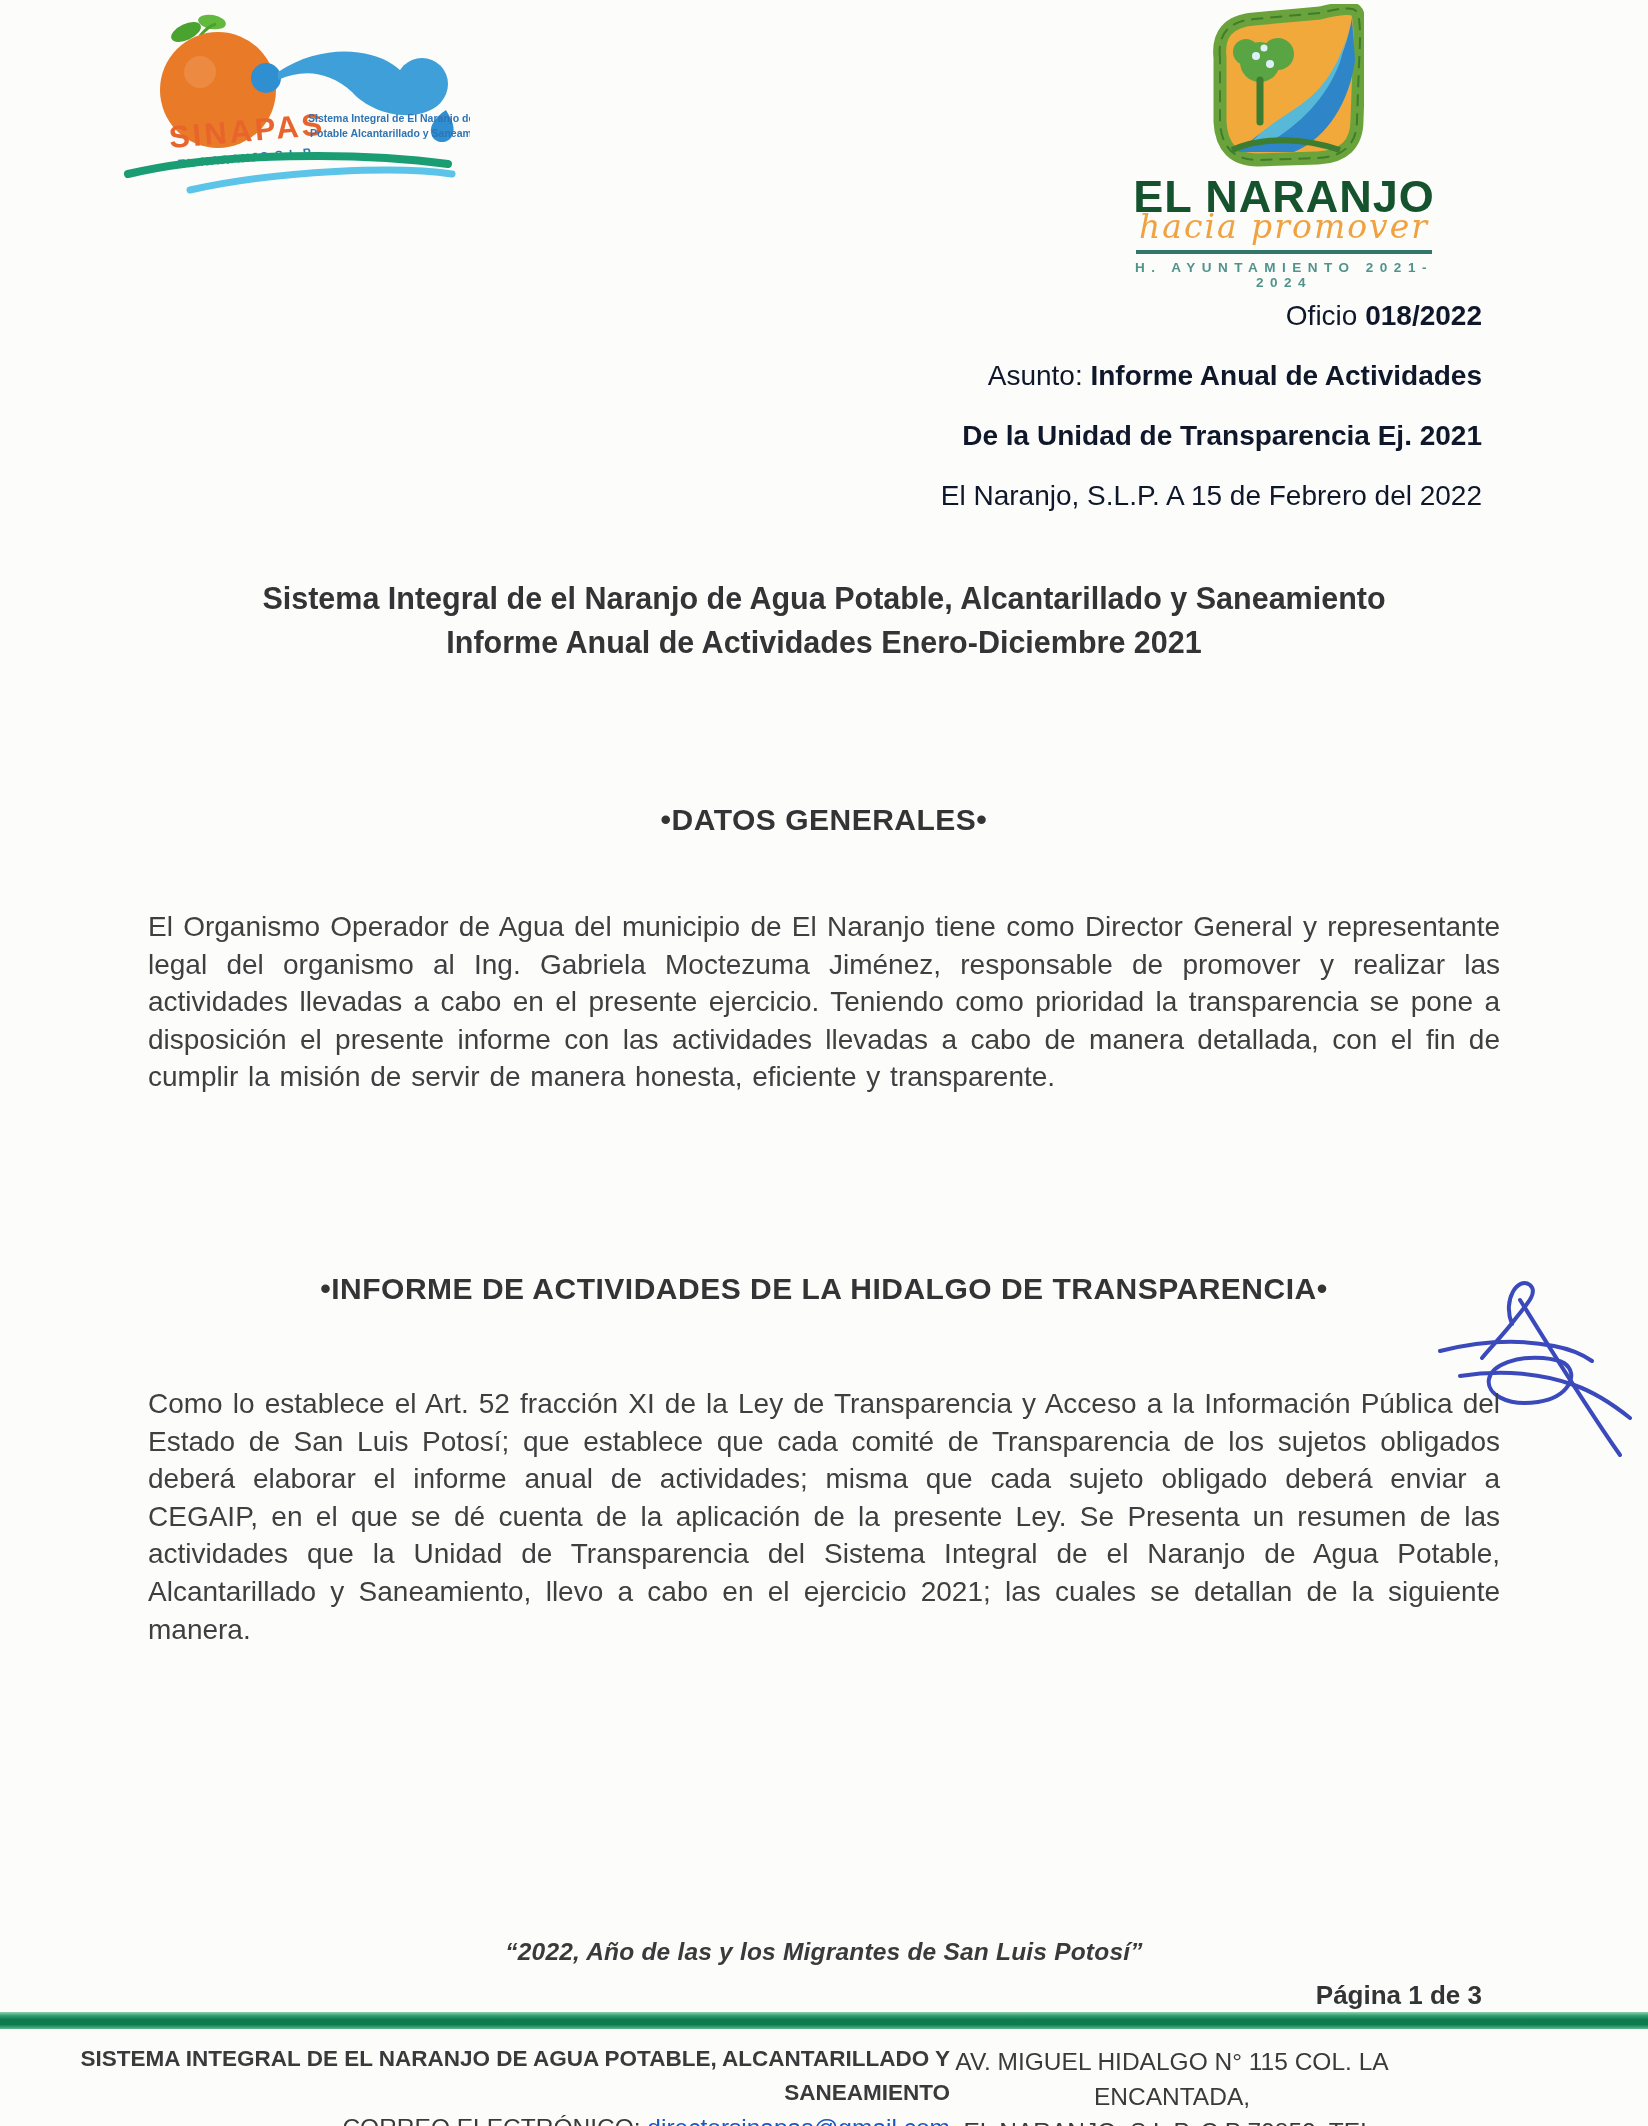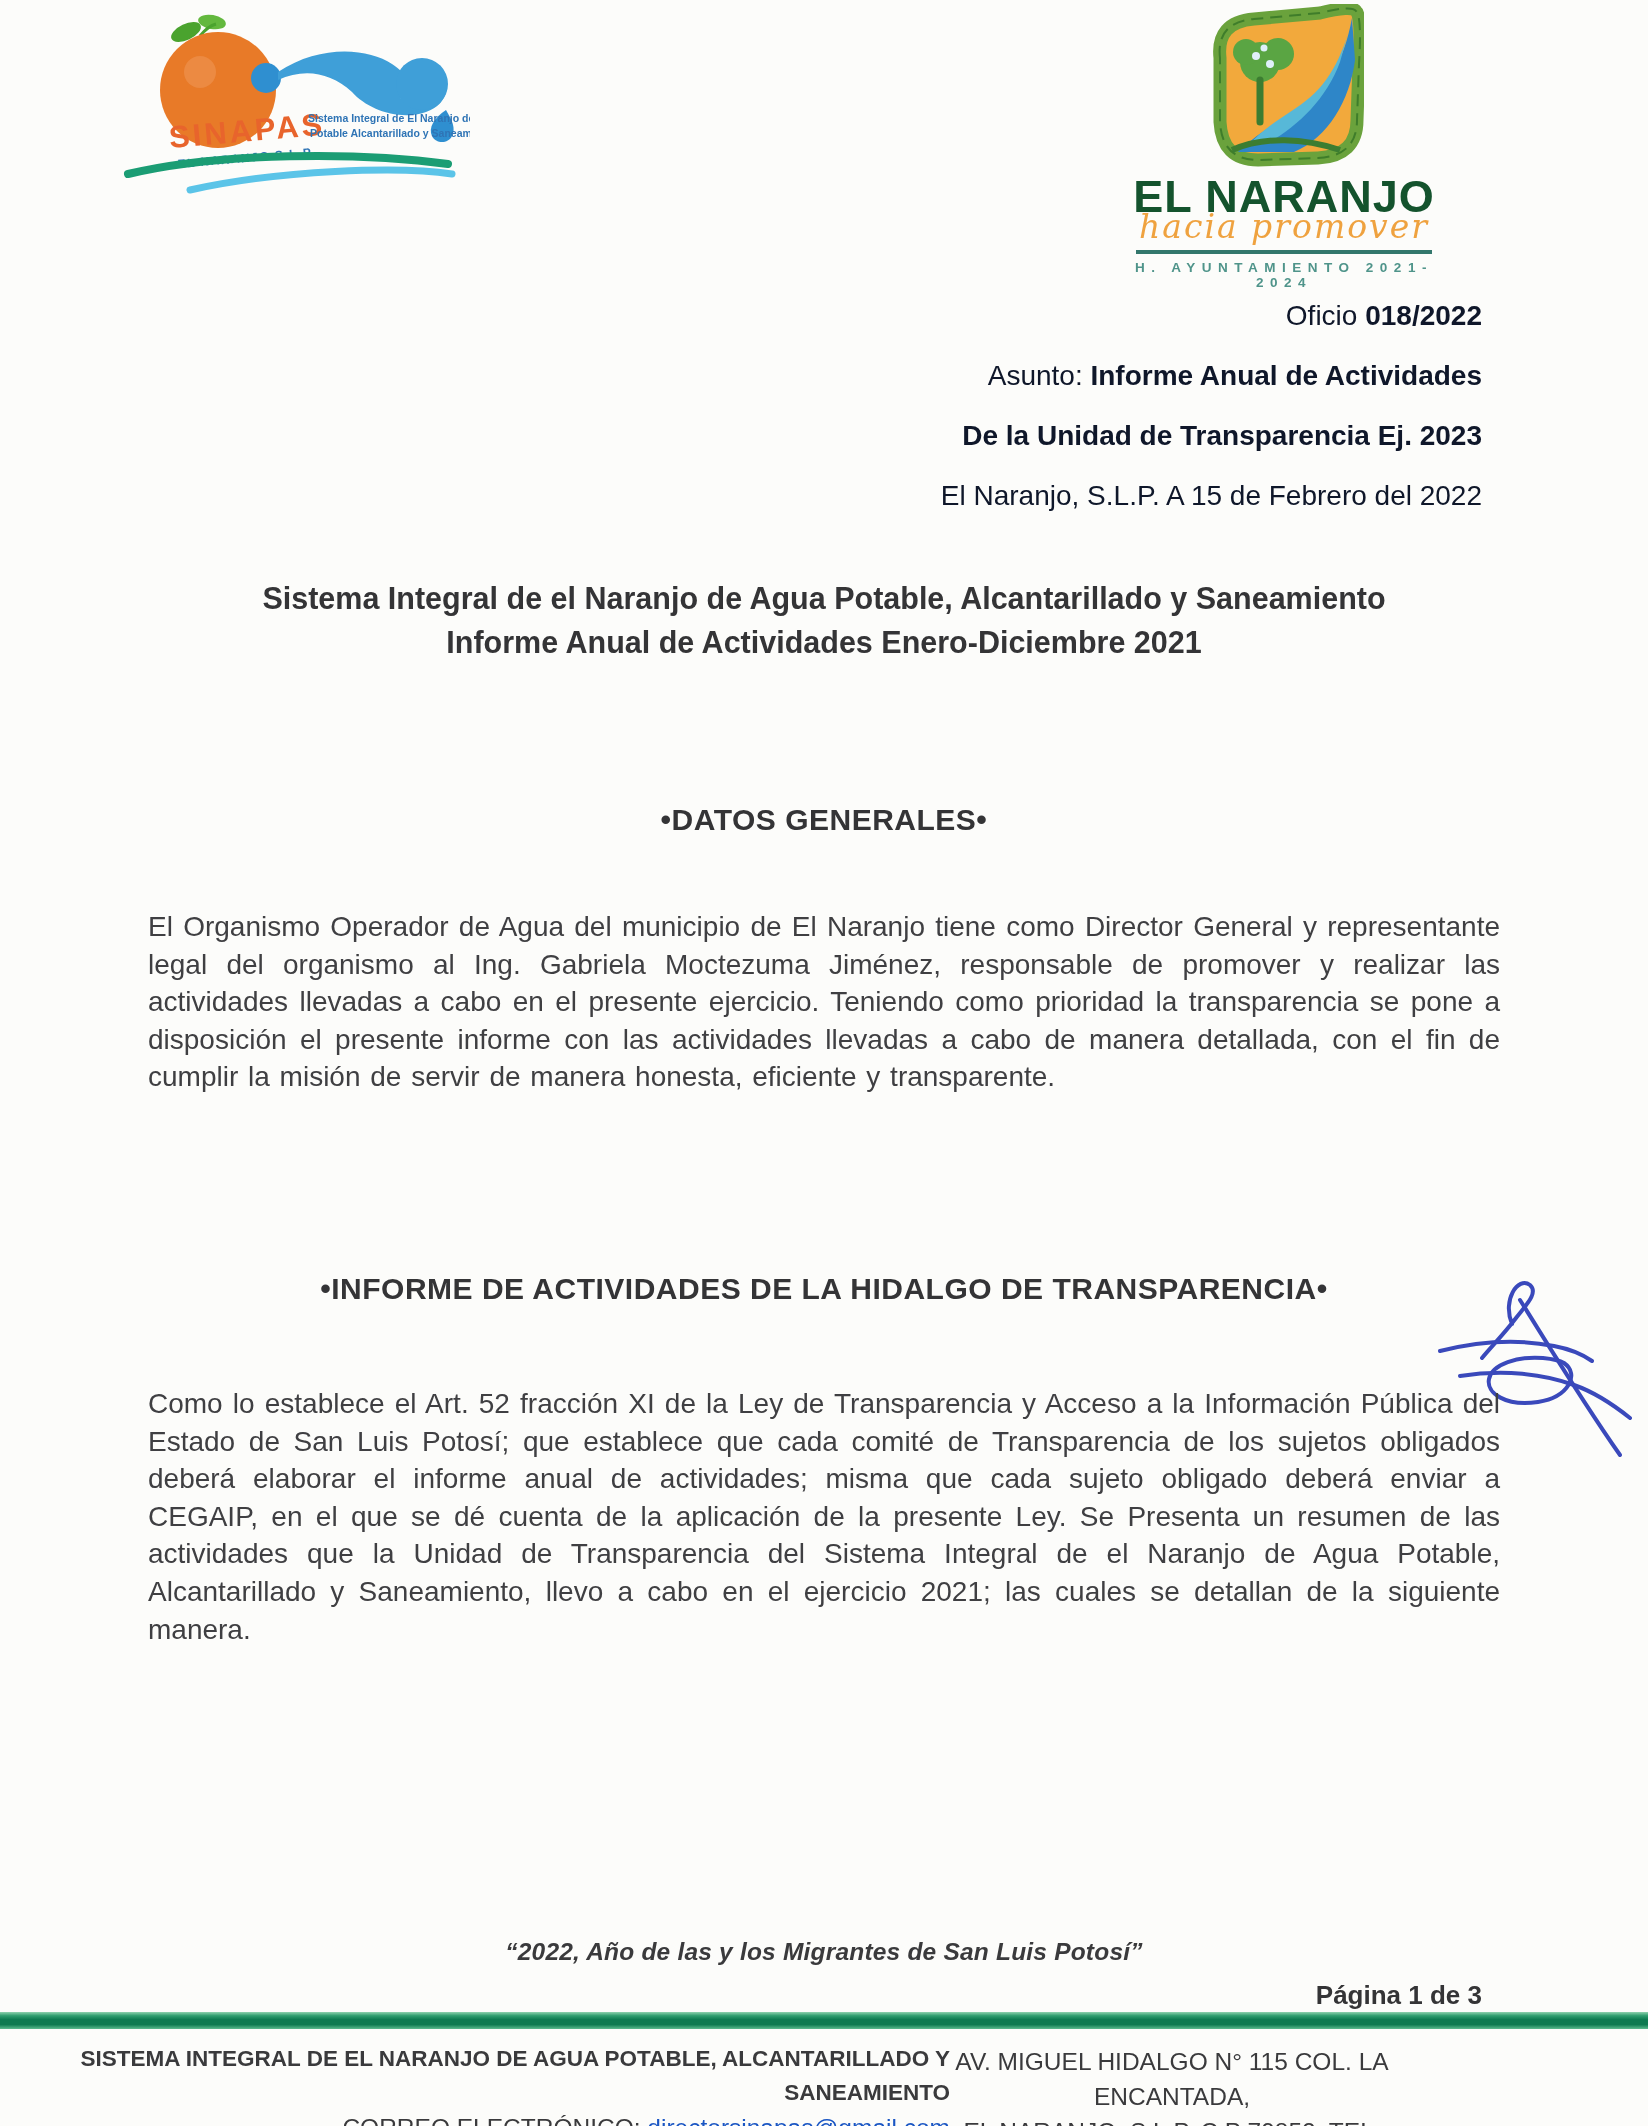--- a/index.html
+++ b/index.html
@@ -144,21 +144,21 @@
   </svg>
   <div class="en-title">EL NARANJO</div>
   <div class="en-script">hacia promover</div>
   <div class="en-rule"></div>
   <div class="en-sub">H. AYUNTAMIENTO 2021-2024</div>
 </div>
 
 <div class="abs" id="header-block">
   <div><span>Oficio </span><span class="b">018/2022</span></div>
   <div><span>Asunto: </span><span class="b">Informe Anual de Actividades</span></div>
-  <div class="b">De la Unidad de Transparencia Ej. 2023</div>
+  <div class="b">De la Unidad de Transparencia Ej. 2021</div>
   <div>El Naranjo, S.L.P. A 15 de Febrero del 2022</div>
 </div>
 
 <div class="abs" id="doc-title">
   <div>Sistema Integral de el Naranjo de Agua Potable, Alcantarillado y Saneamiento</div>
   <div>Informe Anual de Actividades Enero-Diciembre 2021</div>
 </div>
 
 <div class="abs section-heading" id="heading-datos">•DATOS GENERALES•</div>
 <div class="abs body-par" id="par-datos">El Organismo Operador de Agua del municipio de El Naranjo tiene como Director General y representante legal del organismo al Ing. Gabriela Moctezuma Jiménez, responsable de promover y realizar las actividades llevadas a cabo en el presente ejercicio. Teniendo como prioridad la transparencia se pone a disposición el presente informe con las actividades llevadas a cabo de manera detallada, con el fin de cumplir la misión de servir de manera honesta, eficiente y transparente.</div>

